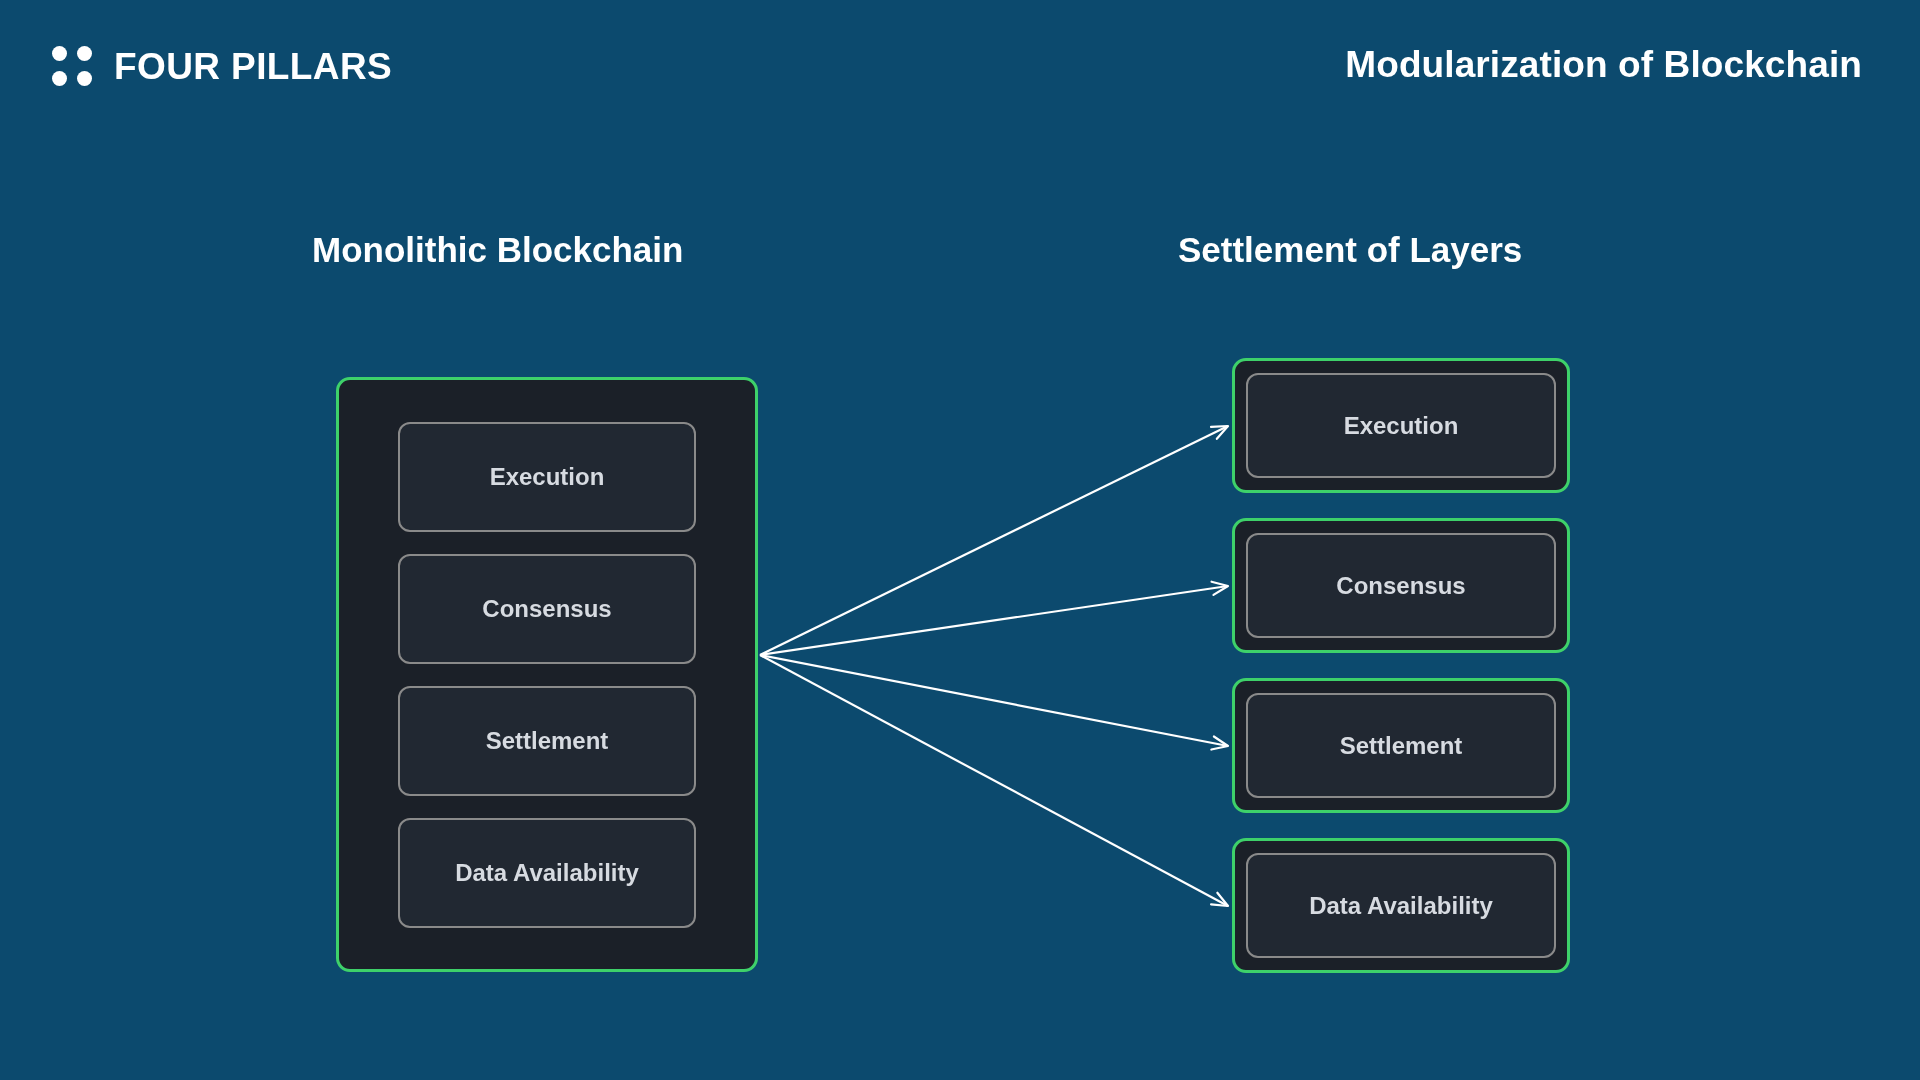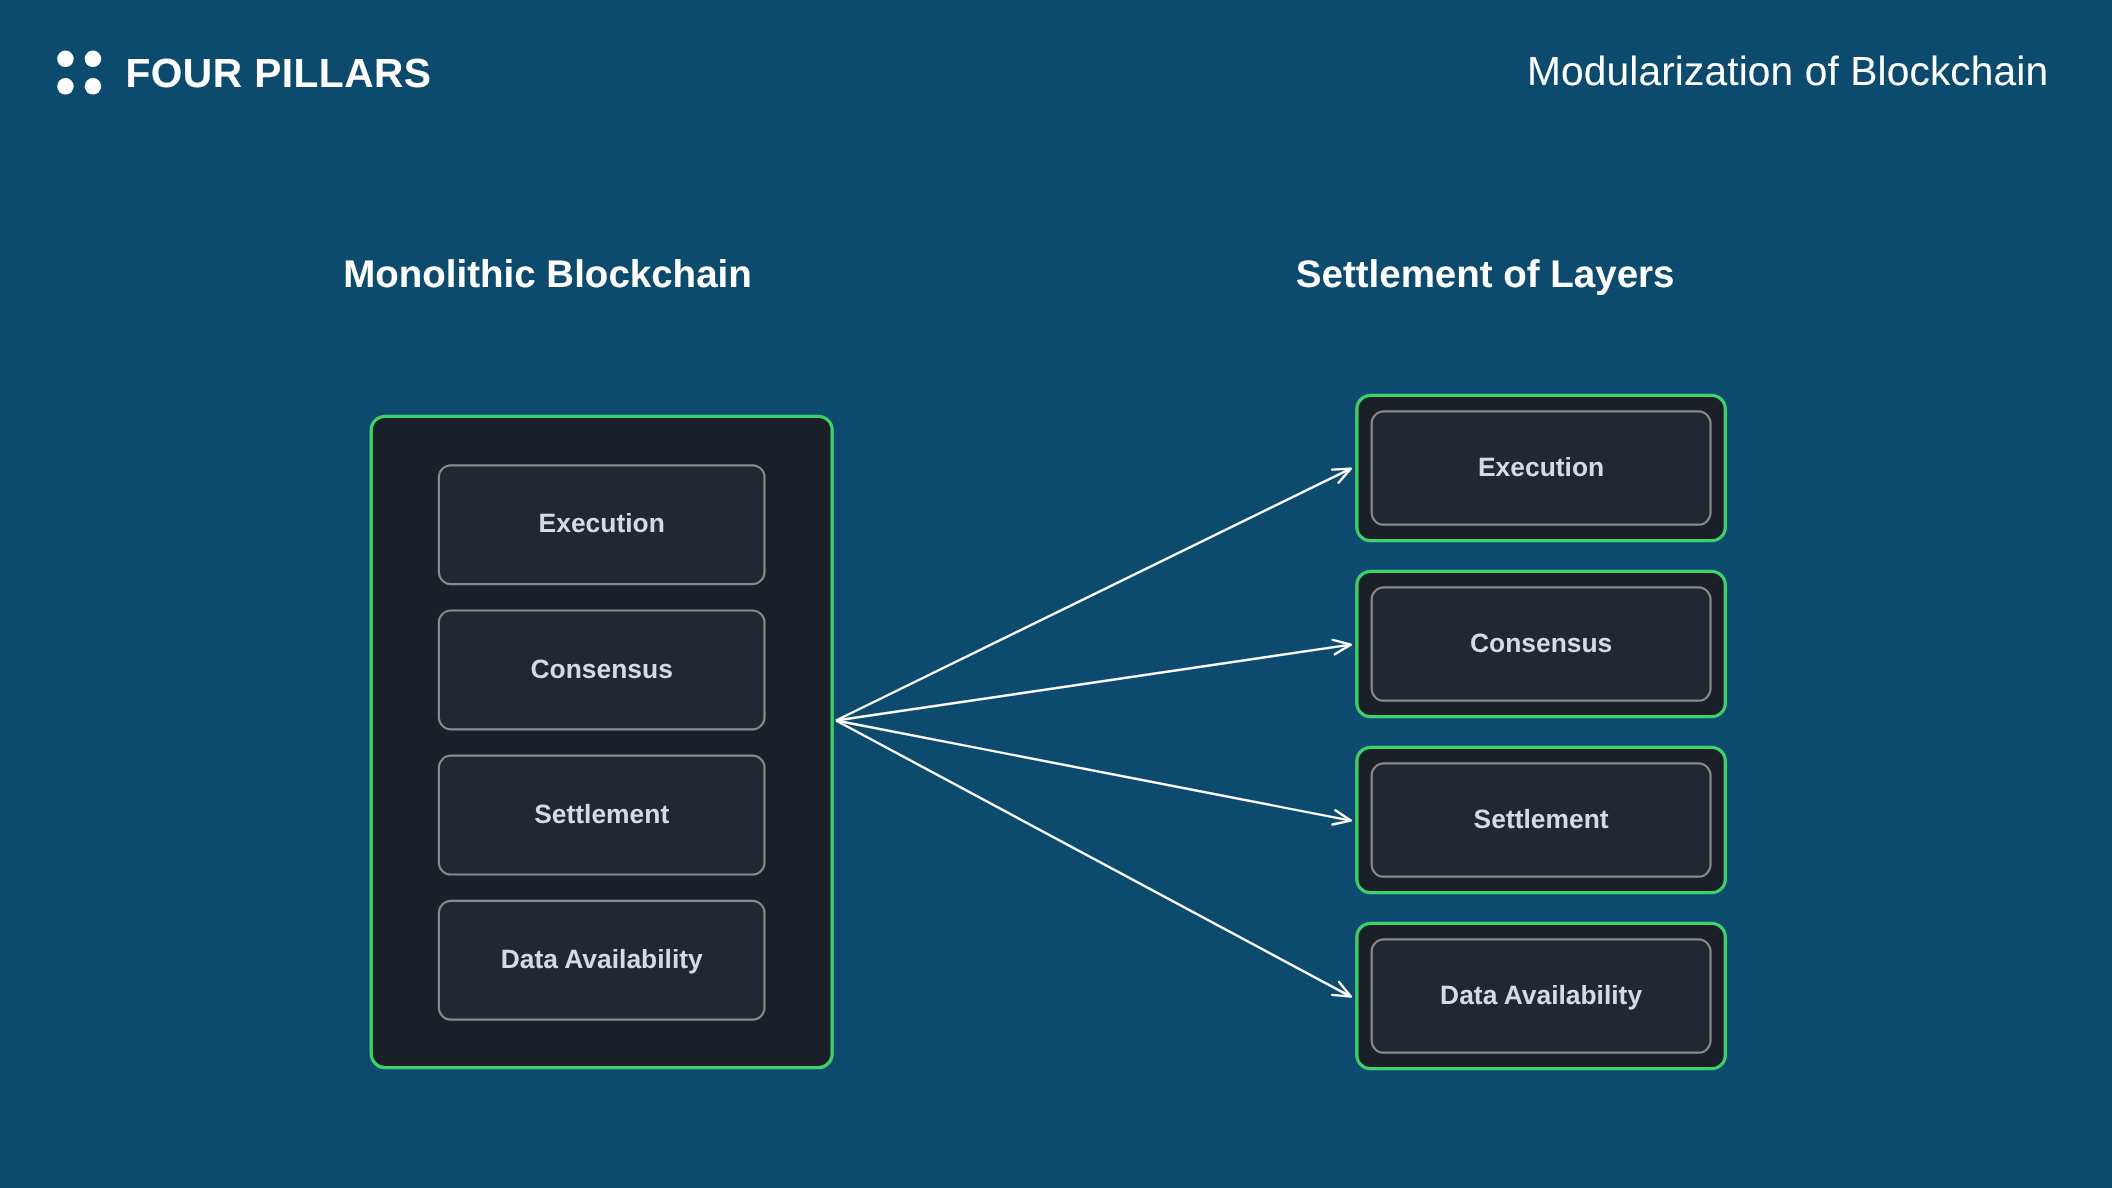--- a/index.html
+++ b/index.html
@@ -10,21 +10,21 @@
     overflow:hidden;
   }
   #stage { position:relative; width:1920px; height:1080px; background:#0c4a6e; }
 
   
   .brand { position:absolute; left:52px; top:46px; display:flex; align-items:center; gap:22px; }
   .brand-dots { display:grid; grid-template-columns:repeat(2, 15px); grid-template-rows:repeat(2, 15px); gap:10px; }
   .brand-dots i { display:block; width:15px; height:15px; border-radius:50%; background:#ffffff; }
   .brand-name { font-size:37px; font-weight:bold; color:#ffffff; letter-spacing:0.4px; line-height:1; }
 
-  .deck-title { position:absolute; right:58px; top:44px; font-size:37px; font-weight:normal; color:#ffffff; letter-spacing:0.1px; white-space:nowrap; }
+  .deck-title { position:absolute; right:58px; top:44px; font-size:37px; font-weight:bold; color:#ffffff; letter-spacing:0.1px; white-space:nowrap; }
 
   
   .col-heading { position:absolute; font-size:35px; font-weight:bold; color:#ffffff; white-space:nowrap; }
   #heading-left  { left:312px; top:230px; }
   #heading-right { left:1178px; top:230px; }
 
   
   #monolith {
     position:absolute; left:336px; top:377px; width:422px; height:595px;
     border:3px solid #3ed16a; border-radius:14px; background:#1b2028;

